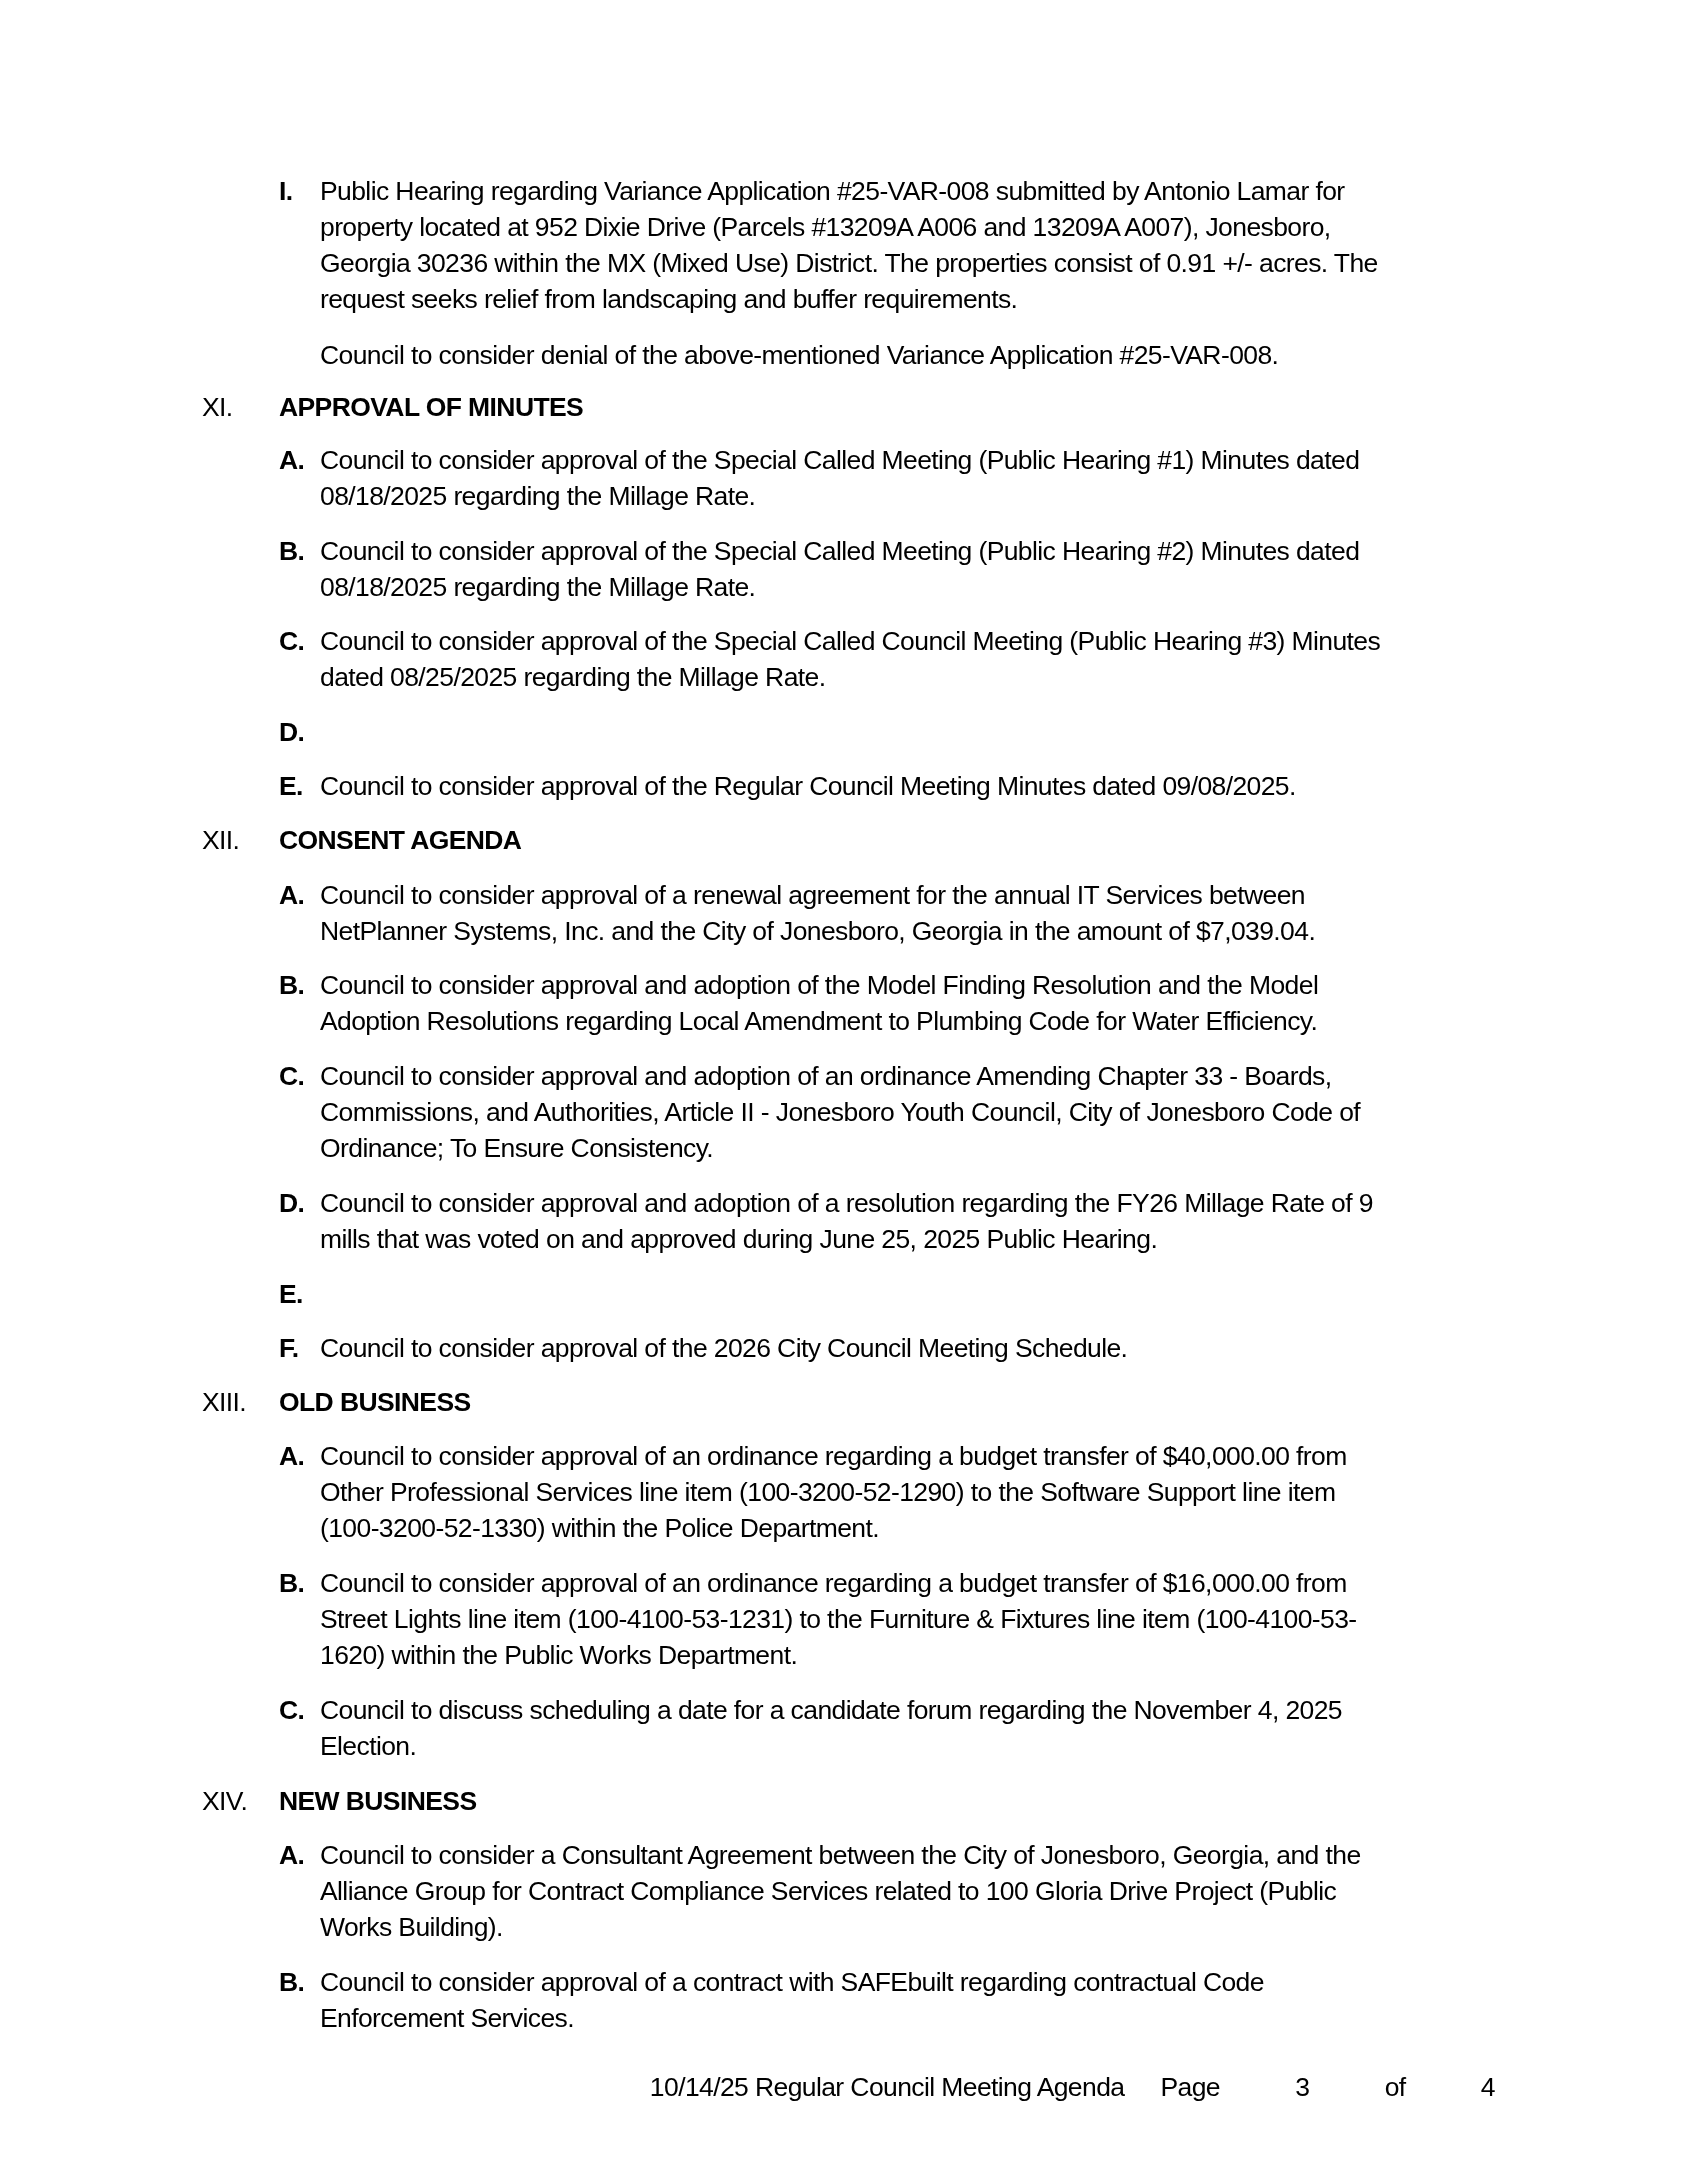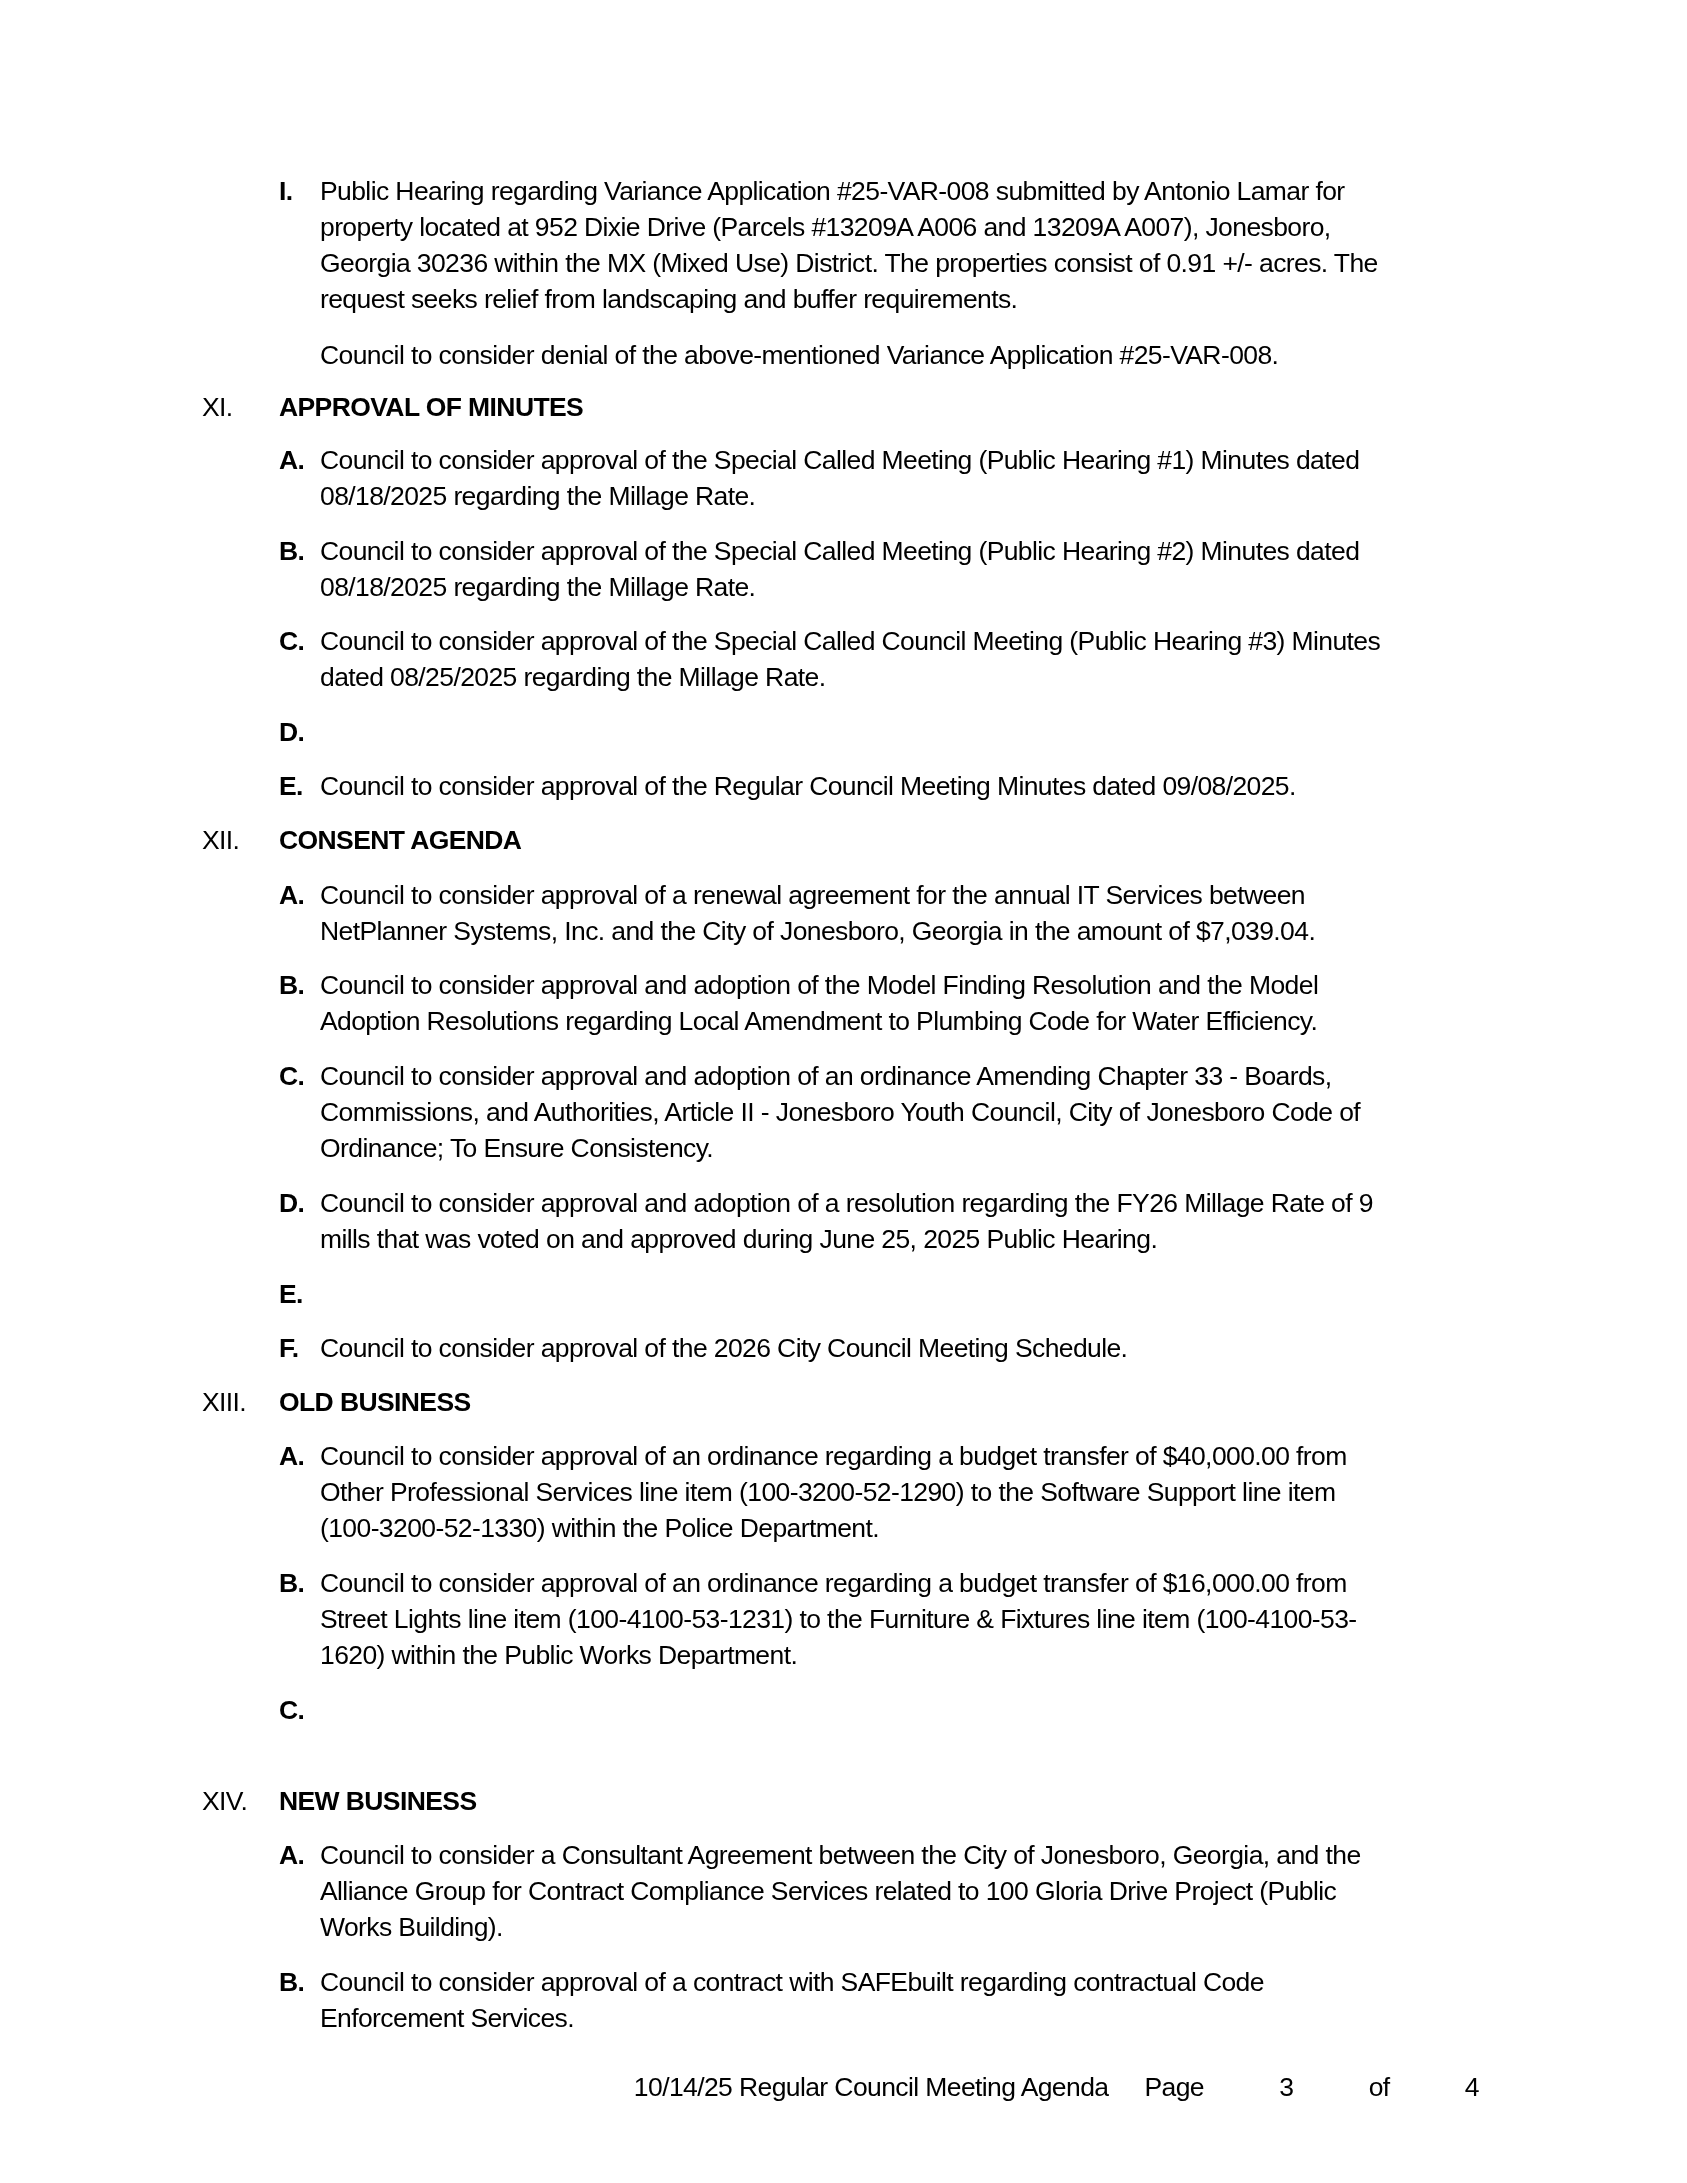--- a/index.html
+++ b/index.html
@@ -46,21 +46,21 @@
   .blk .title {
     display: block;
     margin-left: 279px;
     font-weight: bold;
     white-space: pre;
   }
   .b { font-weight: normal; }
   .footer {
     position: absolute;
     top: 2069px;
-    right: 208px;
+    right: 192px;
     display: flex;
     align-items: center;
     white-space: pre;
     gap: 34px;
   }
   .footer .page-word { margin-left: 2px; }
   .footer .sp { display: inline-block; width: 7.3px; }
 </style>
 </head>
 <body>
@@ -150,20 +150,22 @@
 (100-3200-52-1330) within the Police Department.</span>
   </div>
   <div class="blk" style="top:1565px">
     <span class="marker">B.</span>
     <span class="txt">Council to consider approval of an ordinance regarding a budget transfer of $16,000.00 from
 Street Lights line item (100-4100-53-1231) to the Furniture &amp; Fixtures line item (100-4100-53-
 1620) within the Public Works Department.</span>
   </div>
   <div class="blk" style="top:1692px">
     <span class="marker">C.</span>
+    <span class="txt">Council to discuss scheduling a date for a candidate forum regarding the November 4, 2025
+Election.</span>
   </div>
 
   <div class="blk" style="top:1783px">
     <span class="num">XIV.</span>
     <span class="title">NEW BUSINESS</span>
   </div>
   <div class="blk" style="top:1837px">
     <span class="marker">A.</span>
     <span class="txt">Council to consider a Consultant Agreement between the City of Jonesboro, Georgia, and the
 Alliance Group for Contract Compliance Services related to 100 Gloria Drive Project (Public

